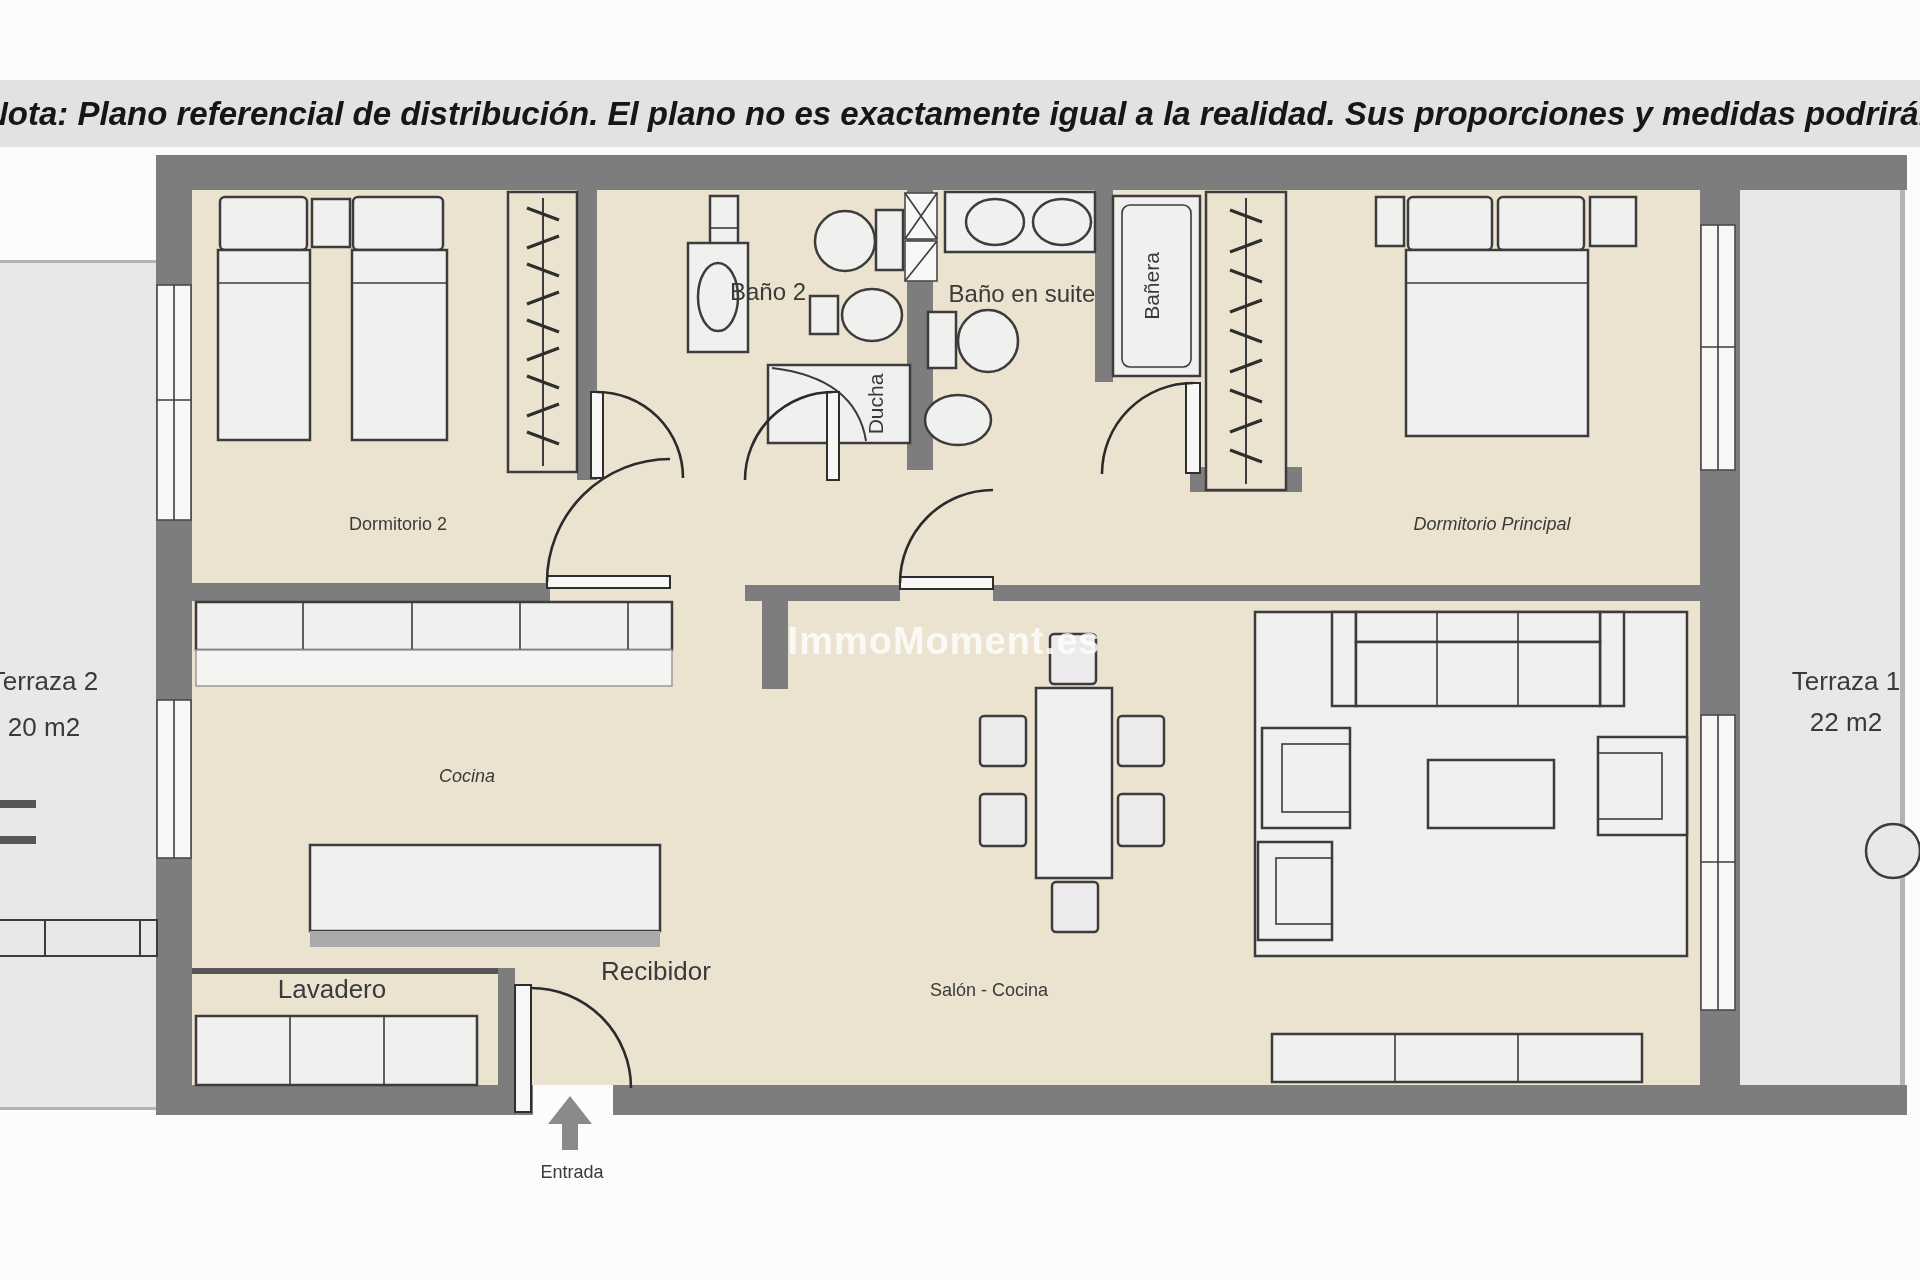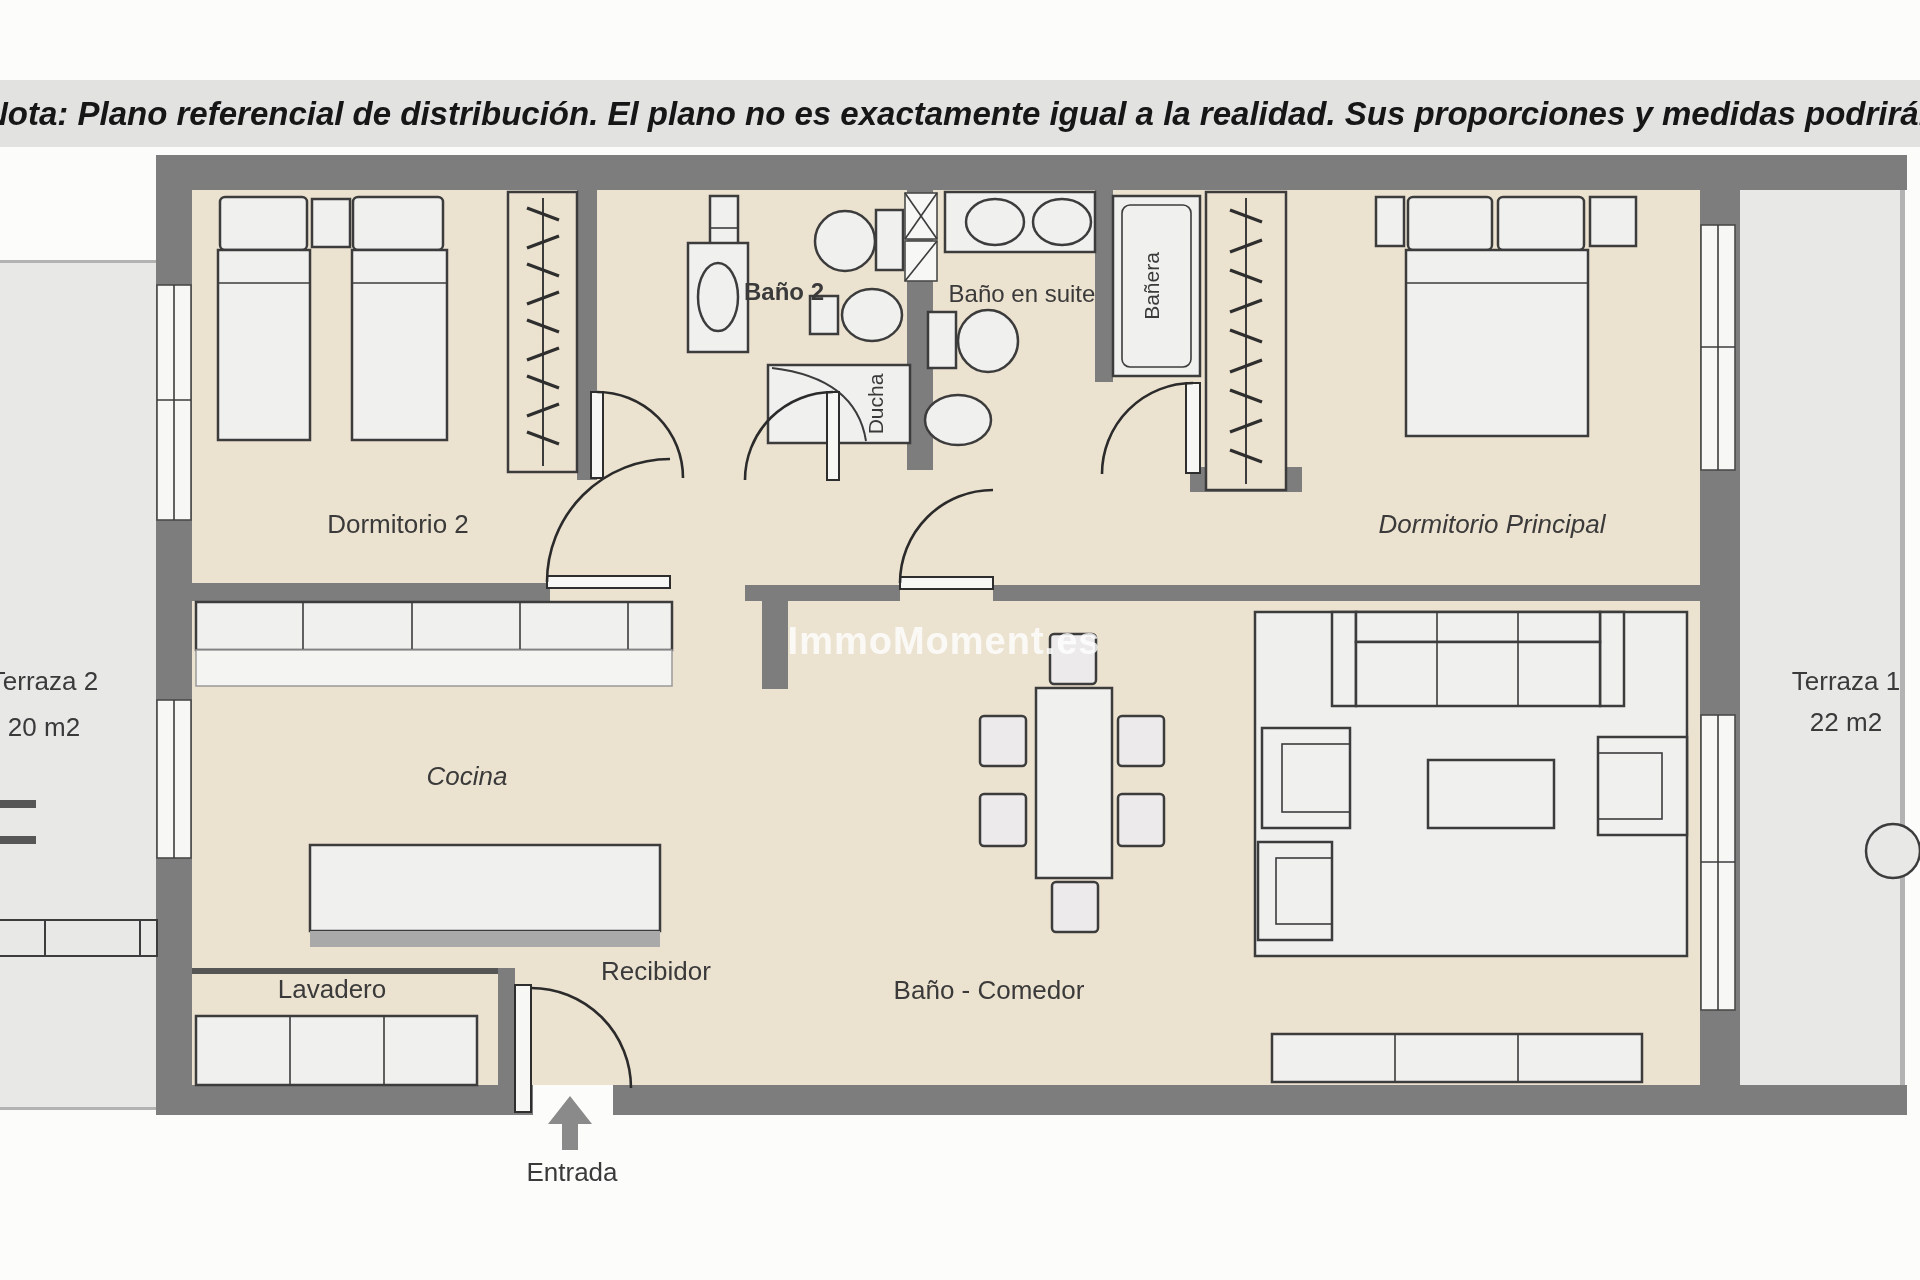--- a/index.html
+++ b/index.html
@@ -28,21 +28,21 @@
   .shadow{fill:#a9a9a9;}
   .arrow{fill:#8a8a8a;}
   
   #note-bar{position:absolute;left:0;top:80px;width:1920px;height:67px;background:var(--note_bg);}
   #note-text{position:absolute;left:-16px;top:80px;height:67px;line-height:67px;white-space:nowrap;
              font-style:italic;font-size:33px;color:#161616;font-weight:700;}
   #note-text .np{font-weight:800;}
   
   .lbl{position:absolute;transform:translate(-50%,-50%);color:var(--label);white-space:nowrap;}
   .lbl.v{transform:translate(-50%,-50%) rotate(-90deg);}
-  .s27{font-size:26px;} .s26{font-size:26px;} .s24{font-size:24px;} .s21{font-size:21px;}
+  .s27{font-size:18px;} .s26{font-size:26px;} .s24{font-size:24px;} .s21{font-size:21px;}
   #watermark{position:absolute;transform:translate(-50%,-50%);left:944px;top:641px;
              font-size:38px;font-weight:700;color:var(--watermark_color);opacity:.82;letter-spacing:1px;}
 </style>
 </head>
 <body>
 
 <div id="stage">
 
   <svg id="plan-svg" width="1920" height="1280" viewBox="0 0 1920 1280">
 
@@ -224,29 +224,29 @@
       <path class="arc" d="M531 988 A100 100 0 0 1 631 1088"></path>
     </g>
 
     <polygon class="arrow" points="570,1096 548,1124 562,1124 562,1150 578,1150 578,1124 592,1124"></polygon>
   </svg>
 
   <div id="note-bar"></div>
   <div id="note-text"><span class="np">Nota:</span><span> Plano referencial de distribución. El plano no es exactamente igual a la realidad. Sus proporciones y medidas podrirán ser diferentes.</span></div>
 
   <div class="lbl s27" style="left:398px;top:524px;">Dormitorio 2</div>
-  <div class="lbl s24" style="left:784px;top:292px;font-weight:bold;">Baño 2</div>
+  <div class="lbl s24" style="left:768px;top:292px;">Baño 2</div>
   <div class="lbl s21 v" style="left:876px;top:404px;">Ducha</div>
   <div class="lbl s24" style="left:1022px;top:294px;">Baño en suite</div>
   <div class="lbl s21 v" style="left:1152px;top:286px;">Bañera</div>
   <div class="lbl s27" style="left:1492px;top:524px;font-style:italic;">Dormitorio Principal</div>
   <div class="lbl s27" style="left:467px;top:776px;font-style:italic;">Cocina</div>
   <div class="lbl s26" style="left:332px;top:989px;">Lavadero</div>
   <div class="lbl s26" style="left:656px;top:931px;margin-top:40px;">Recibidor</div>
-  <div class="lbl s27" style="left:989px;top:990px;">Baño - Comedor</div>
+  <div class="lbl s27" style="left:989px;top:990px;">Salón - Cocina</div>
   <div class="lbl s27" style="left:572px;top:1172px;">Entrada</div>
   <div class="lbl s26" style="left:1846px;top:681px;">Terraza 1</div>
   <div class="lbl s26" style="left:1846px;top:722px;">22 m2</div>
   <div class="lbl s26" style="left:44px;top:681px;">Terraza 2</div>
   <div class="lbl s26" style="left:44px;top:719px;margin-top:8px;">20 m2</div>
 
   <div id="watermark">ImmoMoment.es</div>
 </div>
 
 </body></html>

